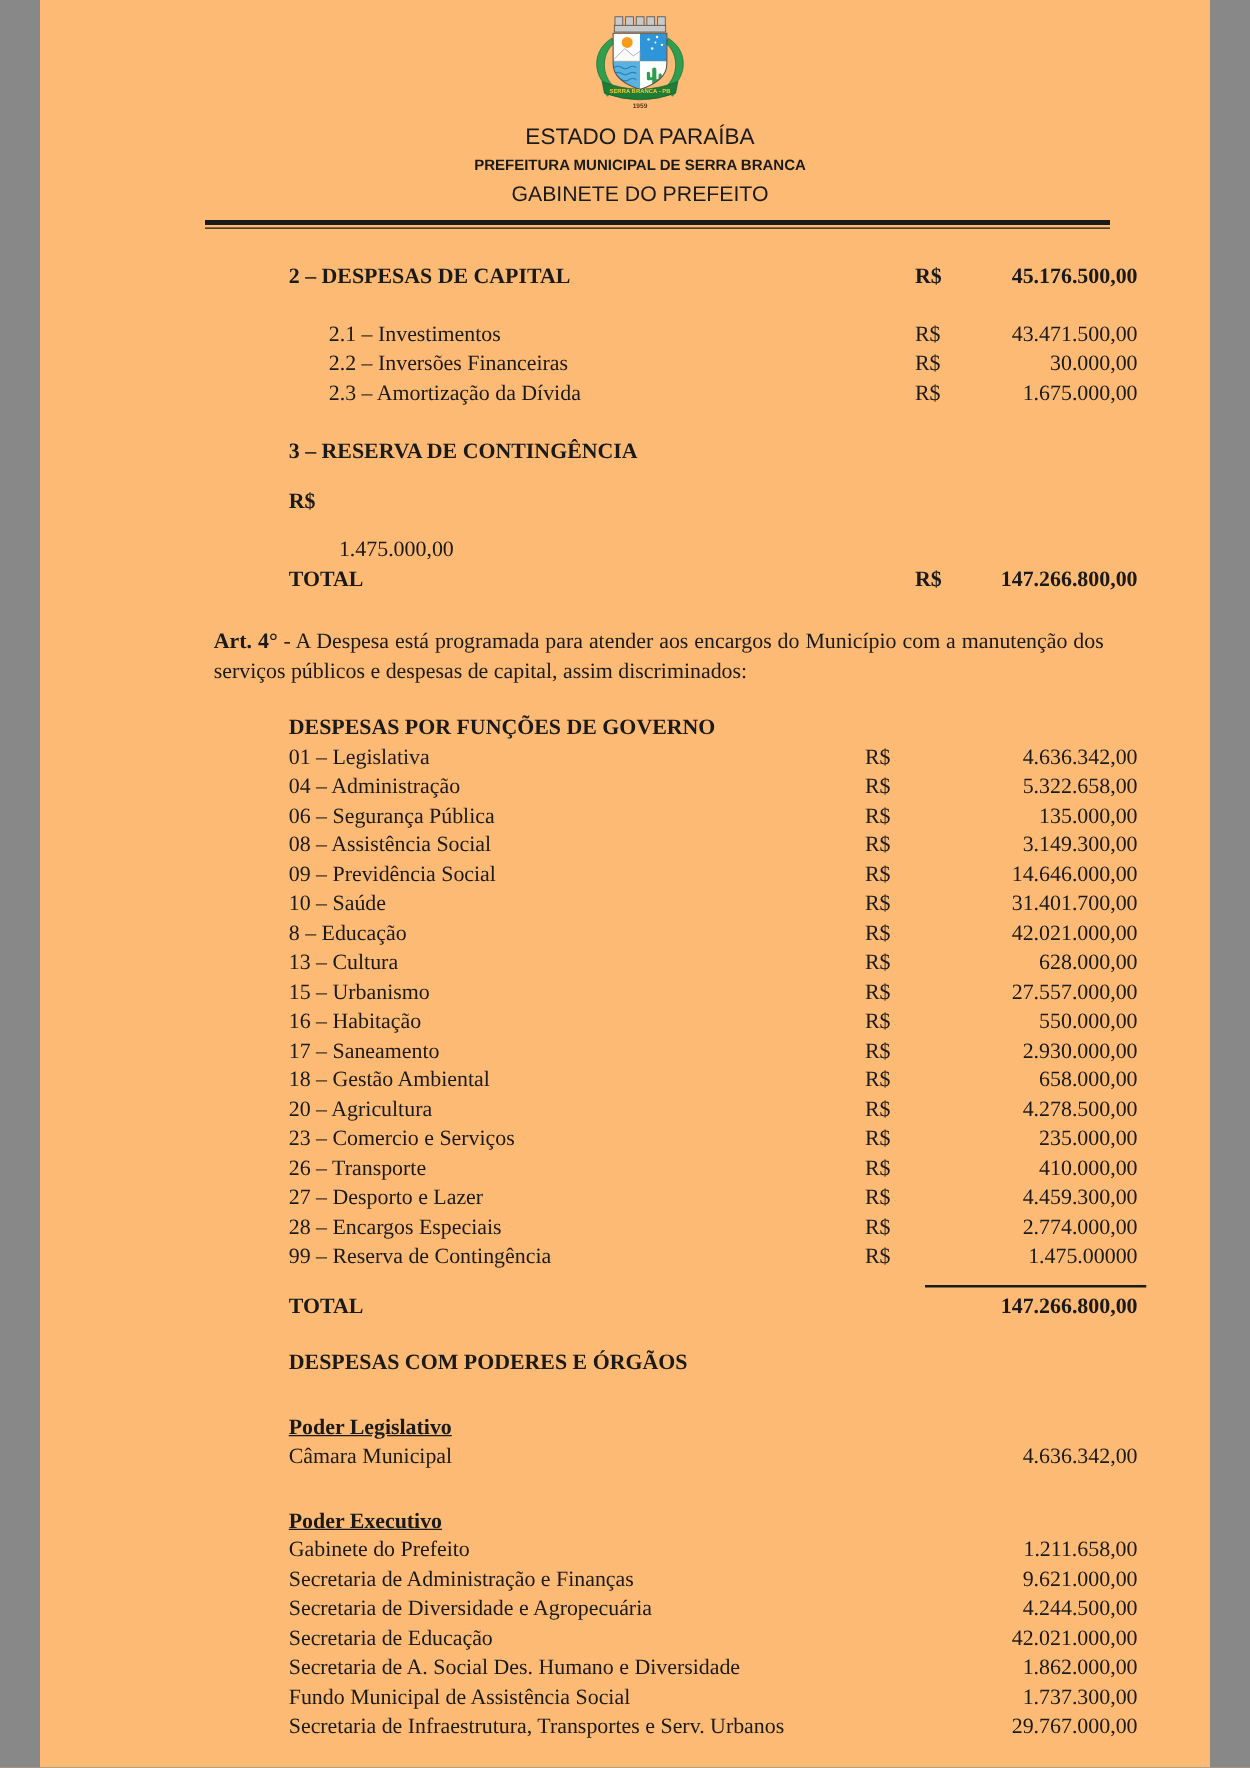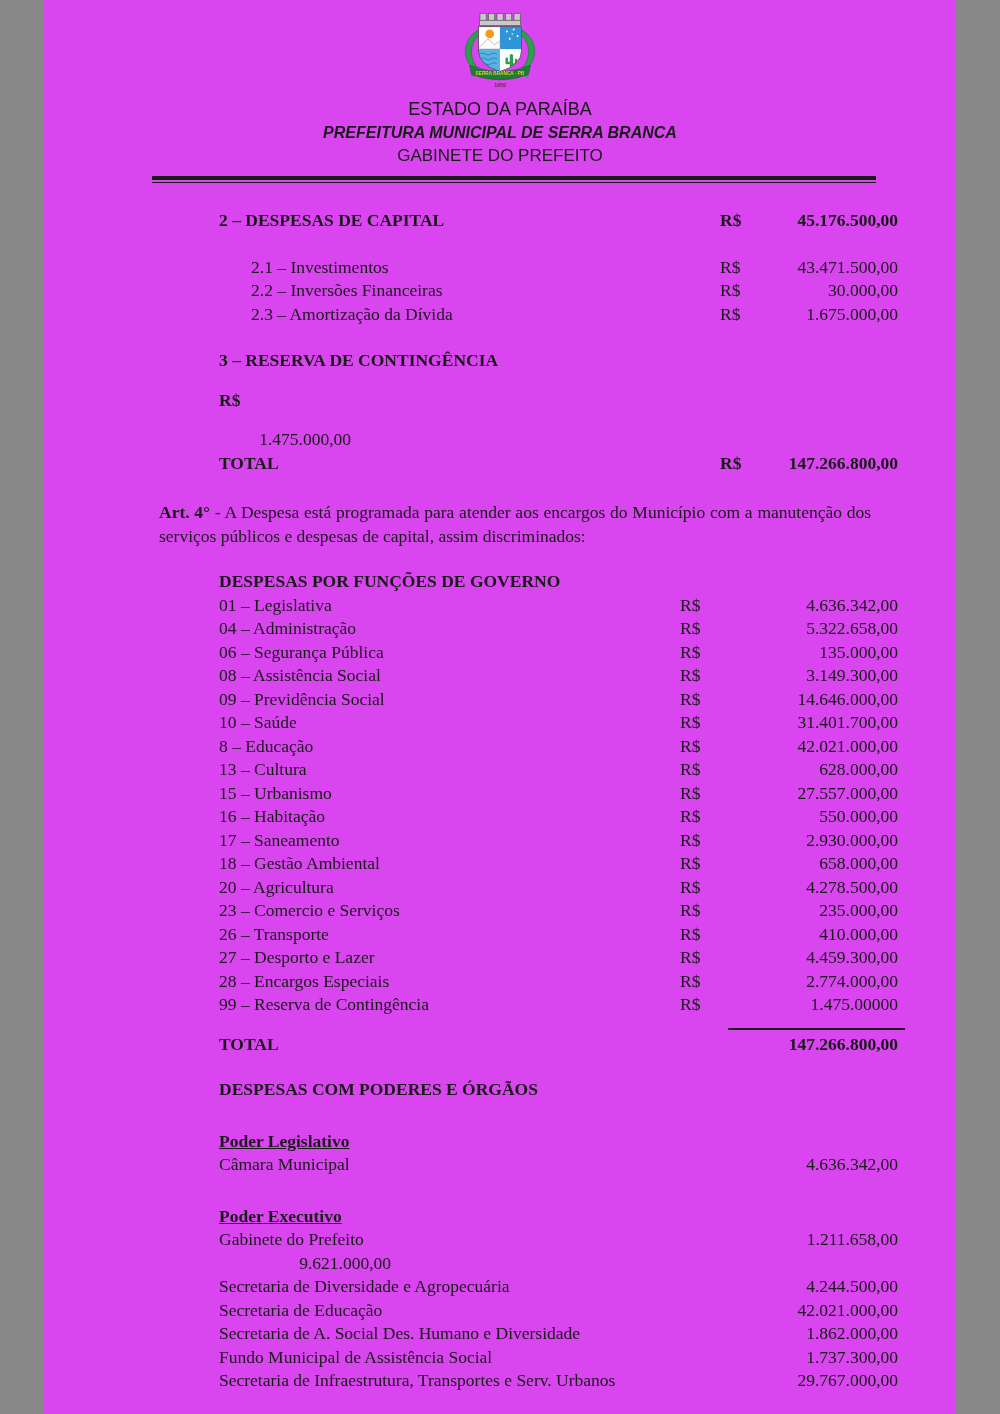--- a/index.html
+++ b/index.html
@@ -1,29 +1,30 @@
 <!DOCTYPE html>
 <html lang="pt" style="--text: #1a1a1a; --crest-green: #2f9e4e; --crest-green-dark: #1d6e33; --crest-blue: #2e95d8; --crest-water: #58b2e2; --crest-wave: #2e7fb5; --crest-sun: #f59c1a; --banner-green: #1e7c39; --banner-text: #f0c929; --crown-gray: #c9c9c9;"><head>
 <meta charset="utf-8">
 <style>
   :root{
     --text:#1a1a1a;
   }
   html,body{margin:0;padding:0;background:#888;}
   .page{
-    width:912px;height:1414px;background:#d946ef;margin:0 auto;
+    width:912px;height:1414px;background:#fdba74;margin:0 auto;
     position:relative;color:var(--text);
     font-family:"Liberation Serif", serif;font-size:17.5px;line-height:23.5px;
     overflow:hidden;
+    padding-left:24px;
   }
   
   .doc-header{padding-top:10px;text-align:center;font-family:"Liberation Sans", sans-serif;}
   .crest{display:block;margin:0 auto;width:98px;height:86px;}
   .h-line1{font-size:18px;line-height:23px;margin-top:2px;}
-  .h-line2{font-size:16px;line-height:23px;font-weight:bold;font-style:italic;}
+  .h-line2{font-size:12px;line-height:23px;font-weight:bold;}
   .h-line3{font-size:17px;line-height:23px;}
   .rule{margin:9px 80px 0 108px;height:2px;border-top:4px solid #1a1a1a;border-bottom:1px solid #1a1a1a;}
   
   .rows{margin-left:175px;margin-right:58px;}
   .trow{display:flex;align-items:baseline;gap:16px;}
   .trow .lbl{flex:1;}
   .trow .cur{width:30px;}
   .trow .val{width:132px;text-align:right;white-space:nowrap;}
   .fn .trow .val{width:172px;}
   .pw .trow .val{width:172px;}
@@ -290,20 +291,21 @@
 
       <div class="grp-h">Poder Executivo</div>
       <div data-repeat="powers.groups.1.rows">
 
           <div class="trow">
             <span class="lbl">Gabinete do Prefeito</span>
             <span class="val">1.211.658,00</span>
           </div>
 
           <div class="trow">
+            <span class="lbl">Secretaria de Administração e Finanças</span>
             <span class="val">9.621.000,00</span>
           </div>
 
           <div class="trow">
             <span class="lbl">Secretaria de Diversidade e Agropecuária</span>
             <span class="val">4.244.500,00</span>
           </div>
 
           <div class="trow">
             <span class="lbl">Secretaria de Educação</span>

